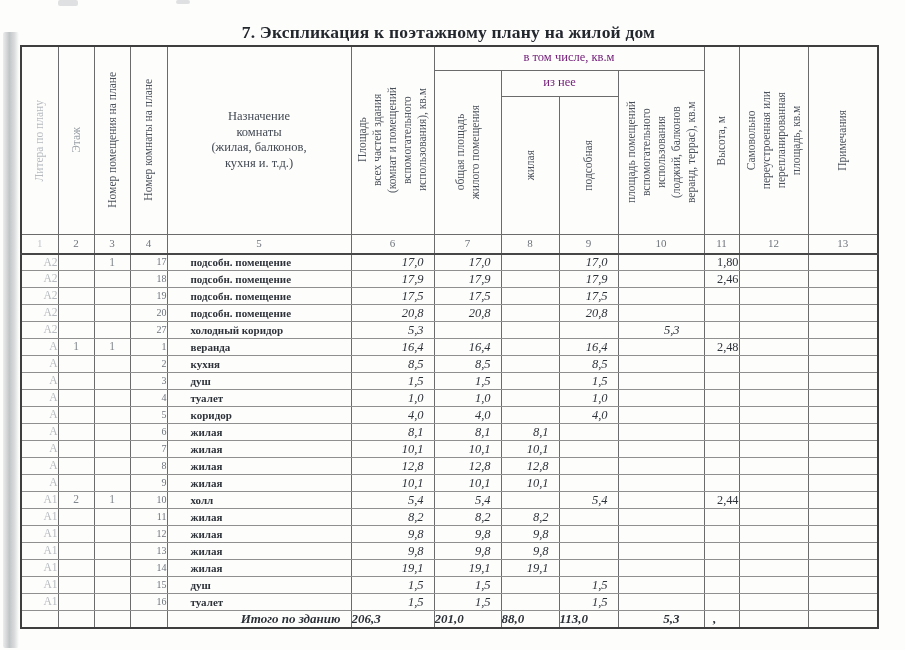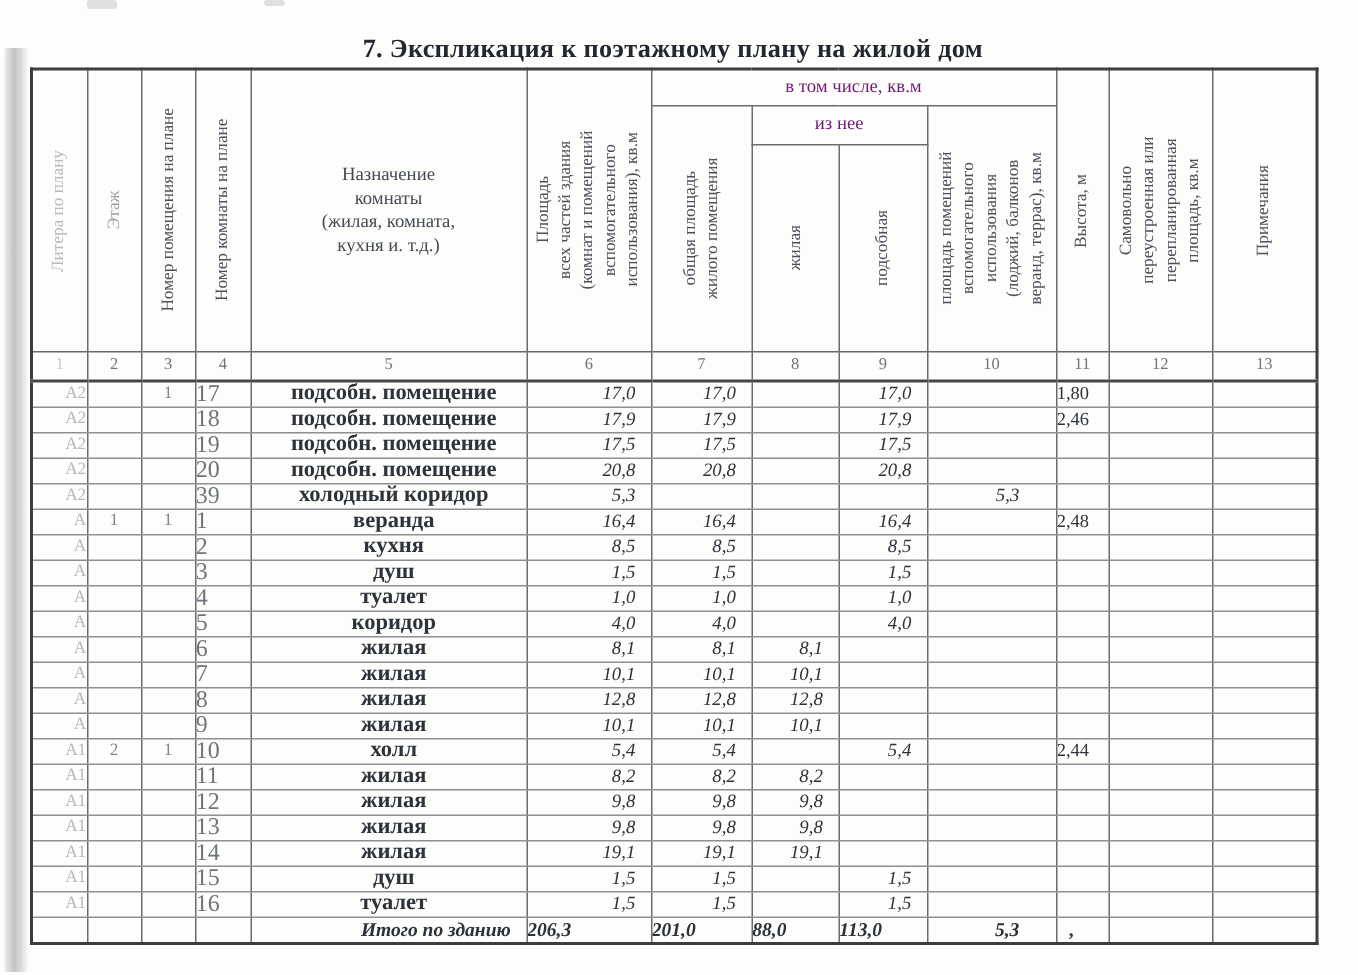--- a/index.html
+++ b/index.html
@@ -47,25 +47,25 @@
   th.faint-h .rot{color:#b7bbbf;}
   th.light-h .rot{color:#9aa0a6;}
   .h-name{font-size:12.5px;color:#434a53;}
   thead tr.numrow th{font-size:11px;color:#6e747c;height:18px;border-bottom:2px solid #474747;}
   thead tr.numrow th.n1{color:#c4c7ca;}
   
   tbody tr{height:17px;}
   tbody td{font-size:12.5px;line-height:1;}
   td.c-lit{color:#b6babe;text-align:right;font-size:11.5px;}
   td.c-gray{color:#80868d;text-align:center;font-size:11.5px;}
-  td.c-rn{color:#6e747c;text-align:left;font-size:16px;}
-  td.c-name{font-weight:600;text-align:center;padding-left:7px;color:#2e333a;font-size:15px;}
+  td.c-rn{color:#6e747c;text-align:right;font-size:10px;}
+  td.c-name{font-weight:600;text-align:left;padding-left:23px;color:#2e333a;font-size:11px;}
   td.c-val{font-style:italic;text-align:right;padding-right:10px;color:#2e333a;}
   td.c-vsp{font-style:italic;text-align:right;padding-right:24px;color:#2e333a;}
-  td.c-h{text-align:left;color:#2e333a;font-size:12.3px;}
+  td.c-h{text-align:right;color:#2e333a;font-size:12.3px;}
   
   tfoot tr{height:16px;}
   tfoot td{font-size:13px;border-top:4px double #4f4f4f;}
   tfoot td.t-label{font-weight:bold;font-style:italic;text-align:right;padding-right:10px;}
   tfoot td.t-val{font-weight:bold;font-style:italic;text-align:left;padding-right:10px;}
   tfoot td.t-vsp{font-weight:bold;font-style:italic;text-align:right;padding-right:24px;}
   tfoot td.t-h{text-align:left;padding-left:8px;font-weight:bold;}
 </style>
 </head>
 <body>
@@ -111,21 +111,21 @@
         </th>
       <th rowspan="3">
           <div class="hwrap">
             <span class="rot">Номер комнаты на плане</span>
           </div>
         </th>
       <th rowspan="3" class="h-name">
           <div class="hwrap">
             <span class="pre">Назначение
 комнаты
-(жилая, комната,
+(жилая, балконов,
 кухня и. т.д.)</span>
           </div>
         </th>
       <th rowspan="3">
           <div class="hwrap">
             <span class="rot">Площадь
 всех частей здания
 (комнат и помещений
 вспомогательного
 использования), кв.м</span>
@@ -255,21 +255,21 @@
         <td class="c-val">20,8</td>
         <td class="c-vsp"></td>
         <td class="c-h"></td>
         <td class="c-val"></td>
         <td class="c-val"></td>
       </tr>
       <tr>
         <td class="c-lit">А2</td>
         <td class="c-gray"></td>
         <td class="c-gray"></td>
-        <td class="c-rn">39</td>
+        <td class="c-rn">27</td>
         <td class="c-name">холодный коридор</td>
         <td class="c-val">5,3</td>
         <td class="c-val"></td>
         <td class="c-val"></td>
         <td class="c-val"></td>
         <td class="c-vsp">5,3</td>
         <td class="c-h"></td>
         <td class="c-val"></td>
         <td class="c-val"></td>
       </tr>

